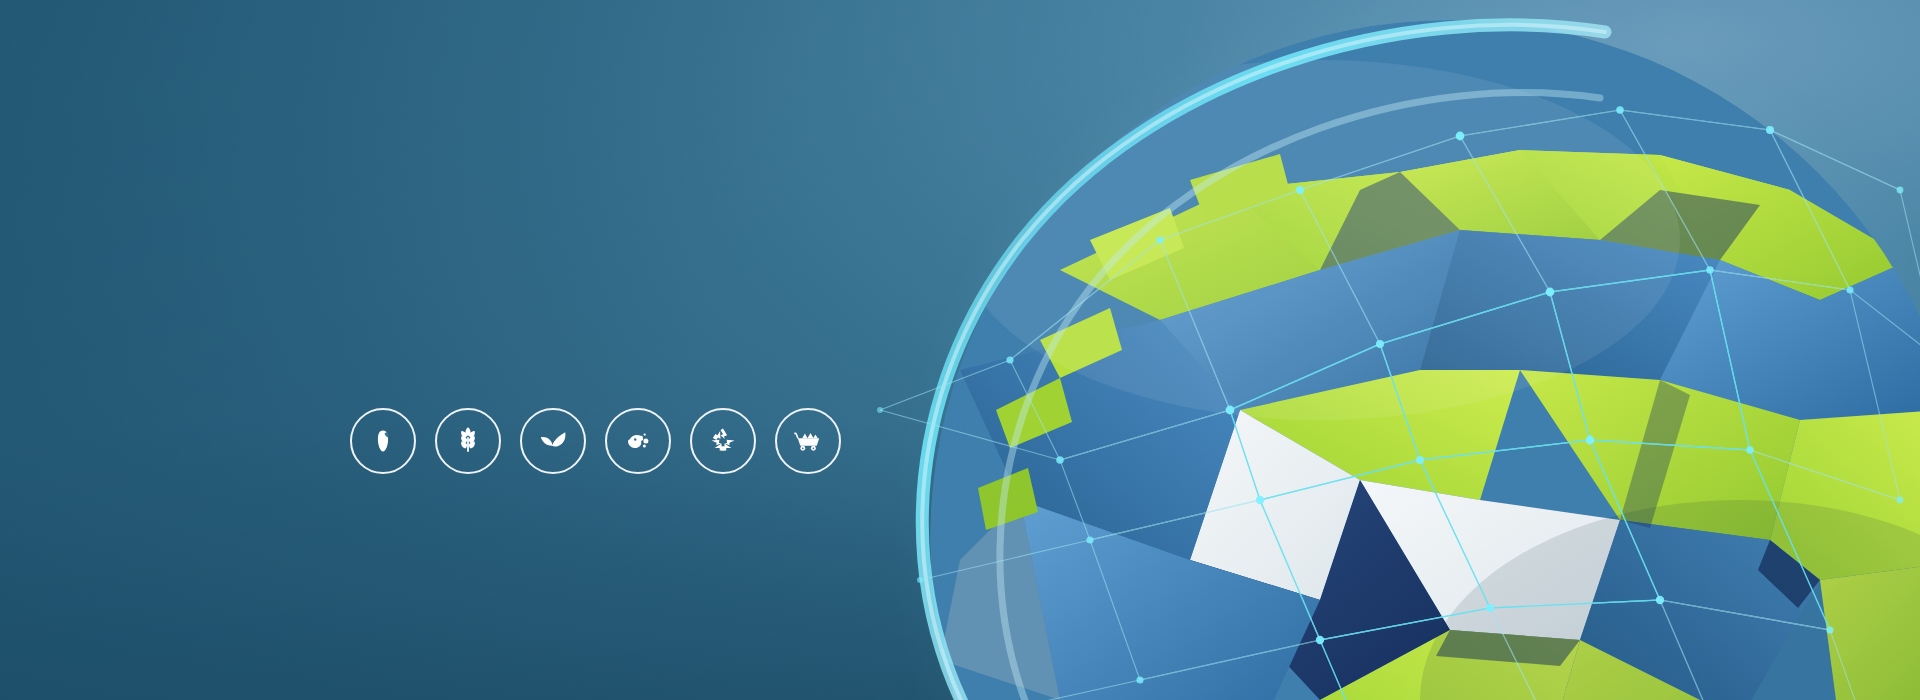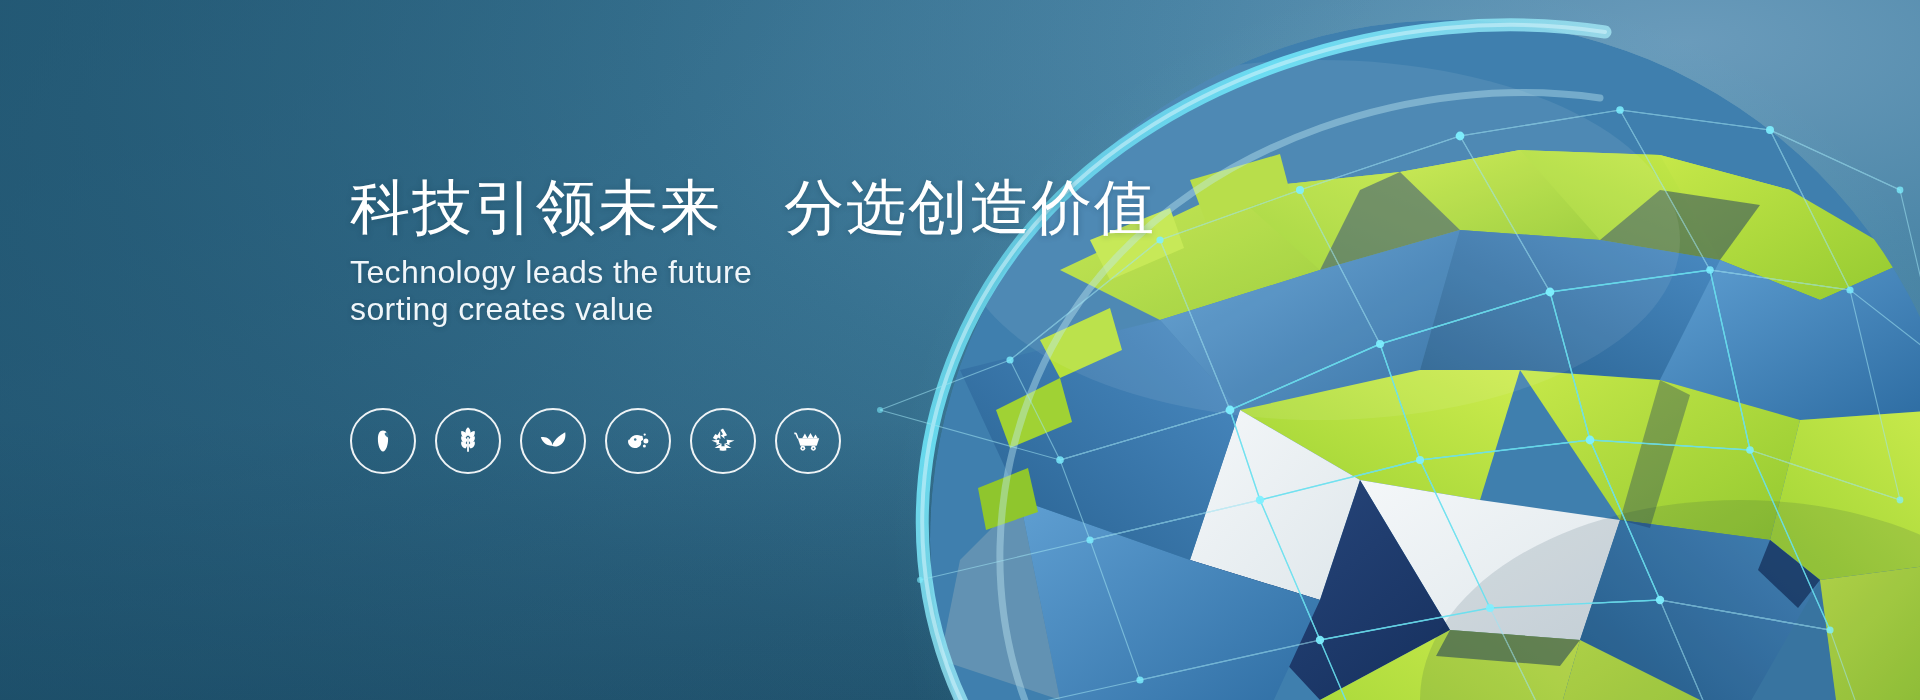--- a/index.html
+++ b/index.html
@@ -245,27 +245,20 @@
         <circle cx="1070" cy="690" r="3.6" opacity=".8"></circle>
         <circle cx="620" cy="840" r="3.6" opacity=".78"></circle>
         <circle cx="800" cy="810" r="3.8" opacity=".82"></circle>
         <circle cx="960" cy="800" r="3.6" opacity=".8"></circle>
         <circle cx="160" cy="640" r="3" opacity=".6"></circle>
         <circle cx="120" cy="470" r="3" opacity=".55"></circle>
       </g>
     </svg>
   </div>
 
-  <div class="copy">
-    <h1 class="headline">科技引领未来　分选创造价值</h1>
-    <div class="sub">
-      <div>Technology leads the future</div>
-      <div>sorting creates value</div>
-    </div>
-  </div>
 
   <div class="icon-row">
 
     <div class="icon-chip">
       <span>
         <svg width="30" height="30" viewBox="0 0 30 30">
           <path d="M15 4.6c3.4 0 5.1 3.4 5.1 8.6 0 5.6-2.1 12.2-5.1 12.2s-5.1-6.6-5.1-12.2c0-5.2 1.7-8.6 5.1-8.6z" fill="#ffffff"></path>
           <path d="M19.1 6.3c1.2 1.3 1.6 3.6 1.3 5.4-1.9-.6-3.5-2.2-3.9-4.1 0 0 1.5-1.7 2.6-1.3z" fill="#3a7594"></path>
         </svg>
       </span>

